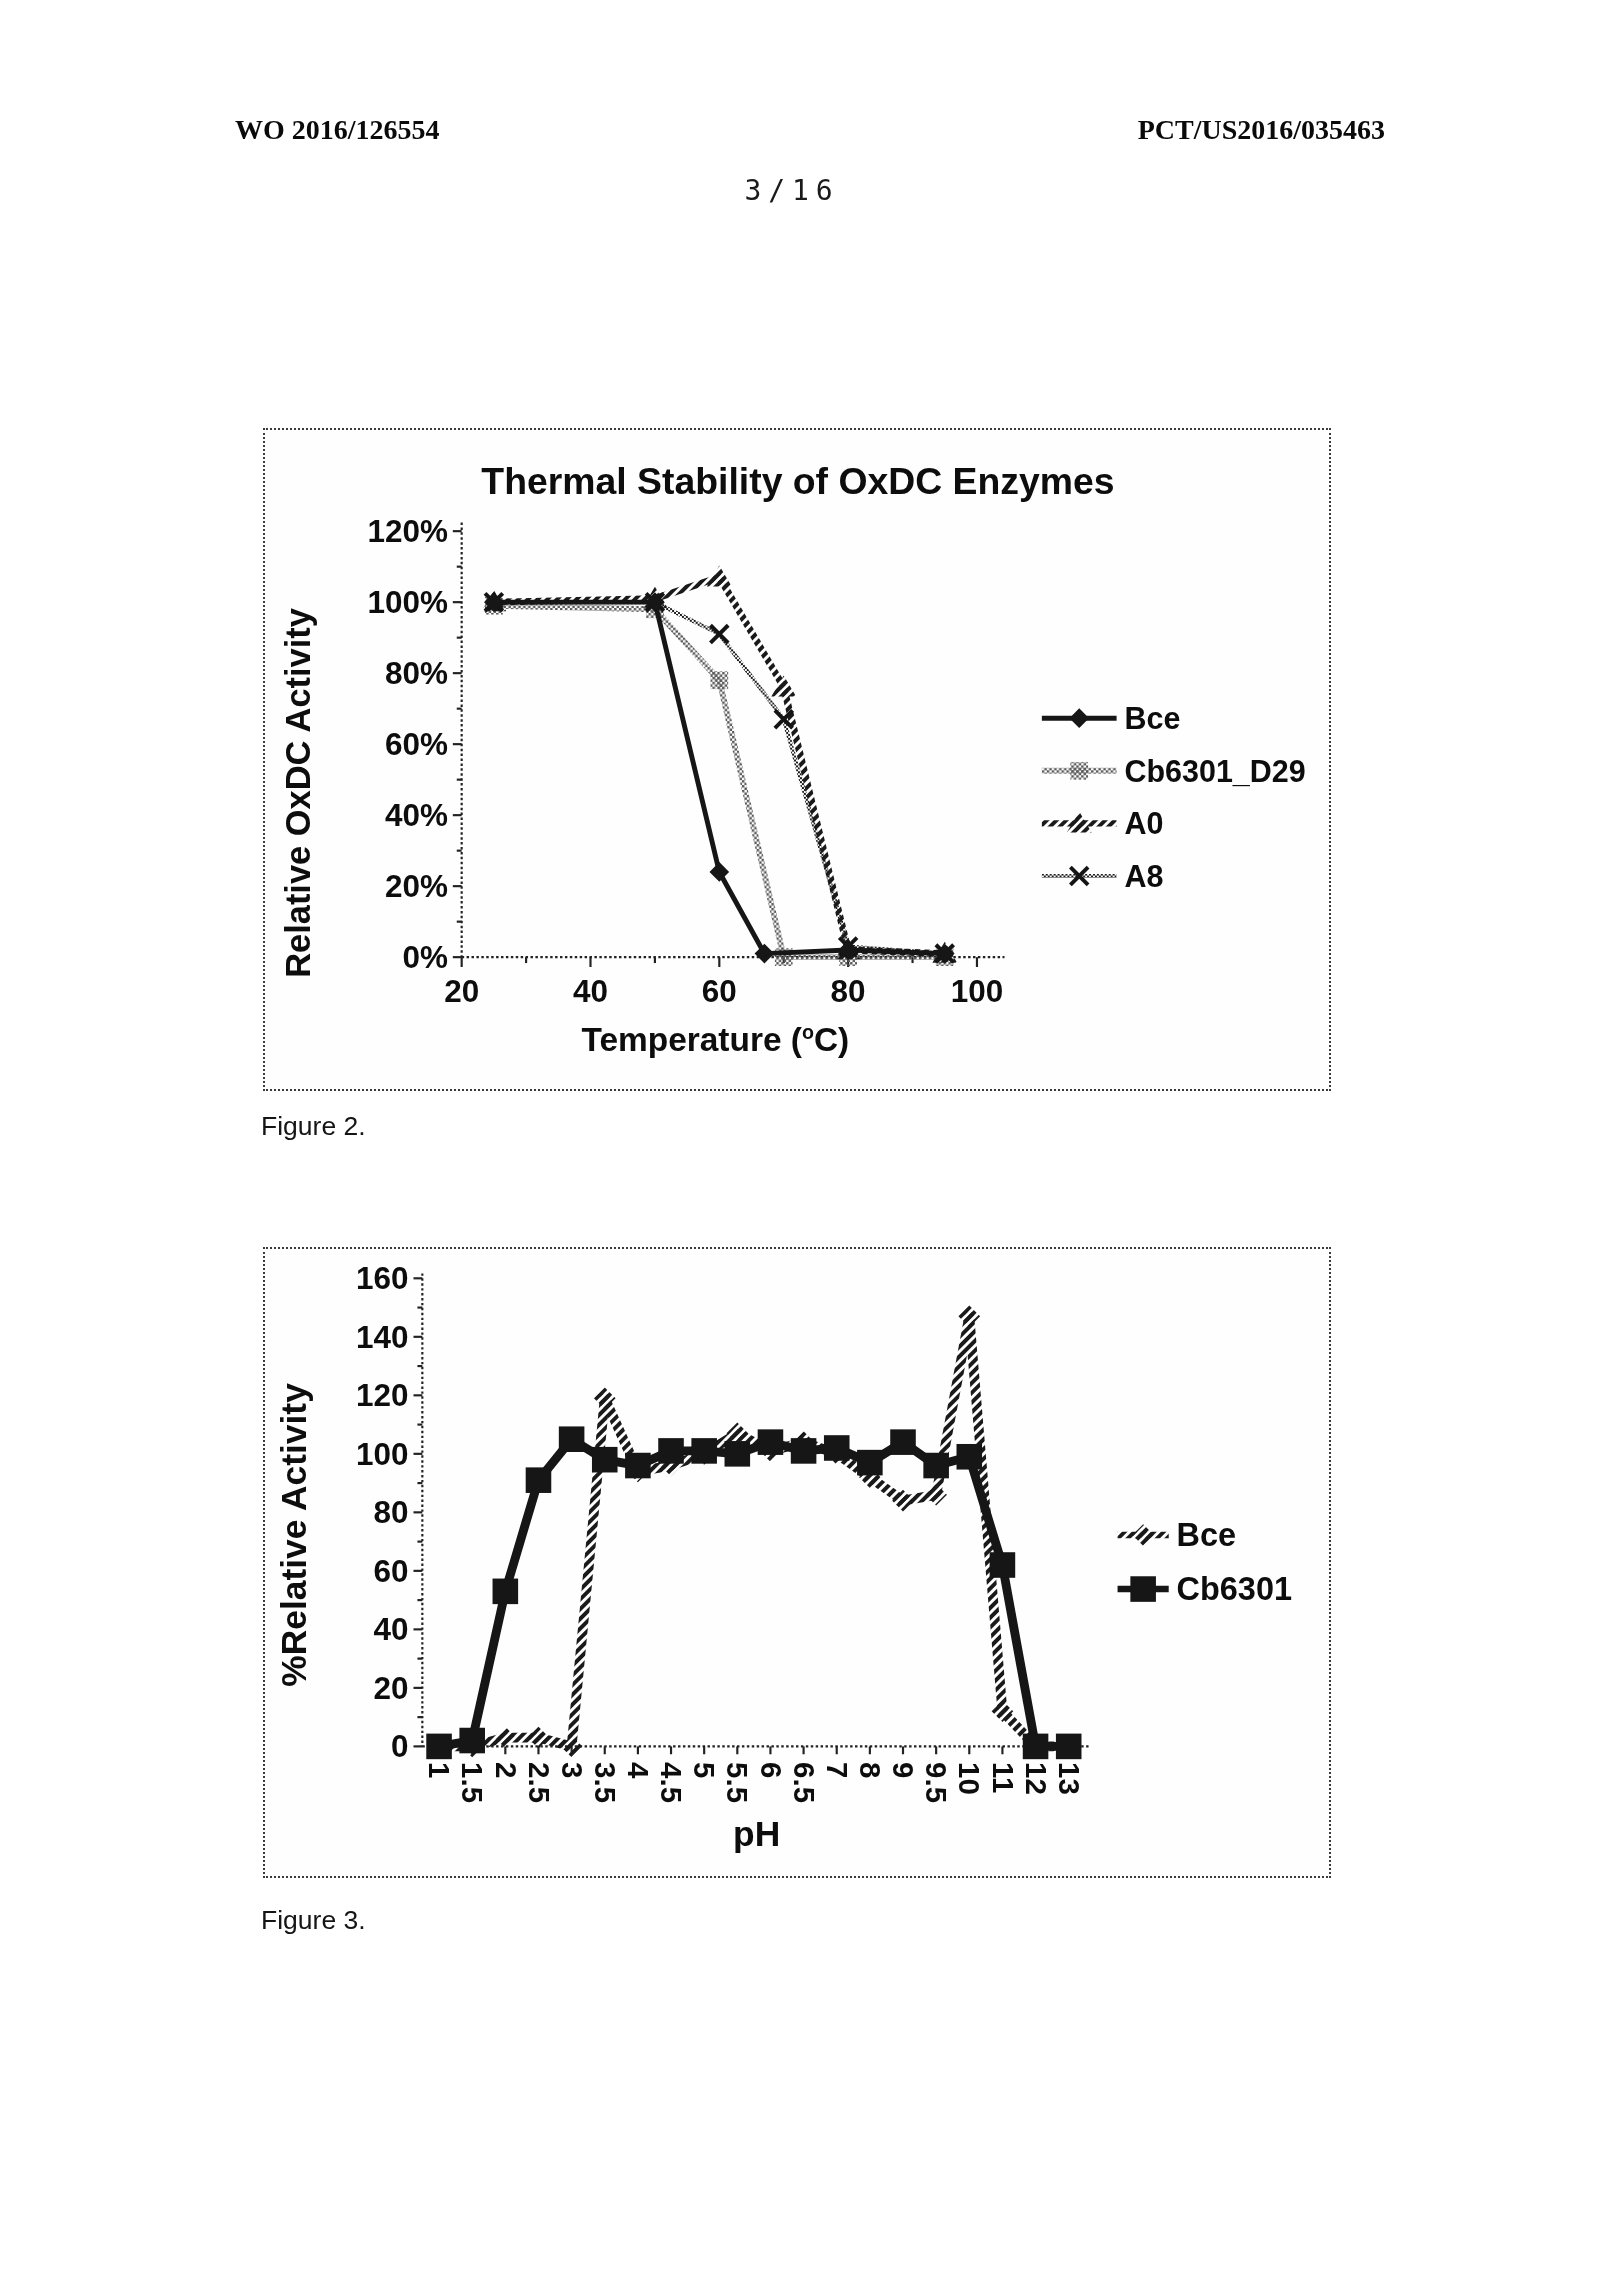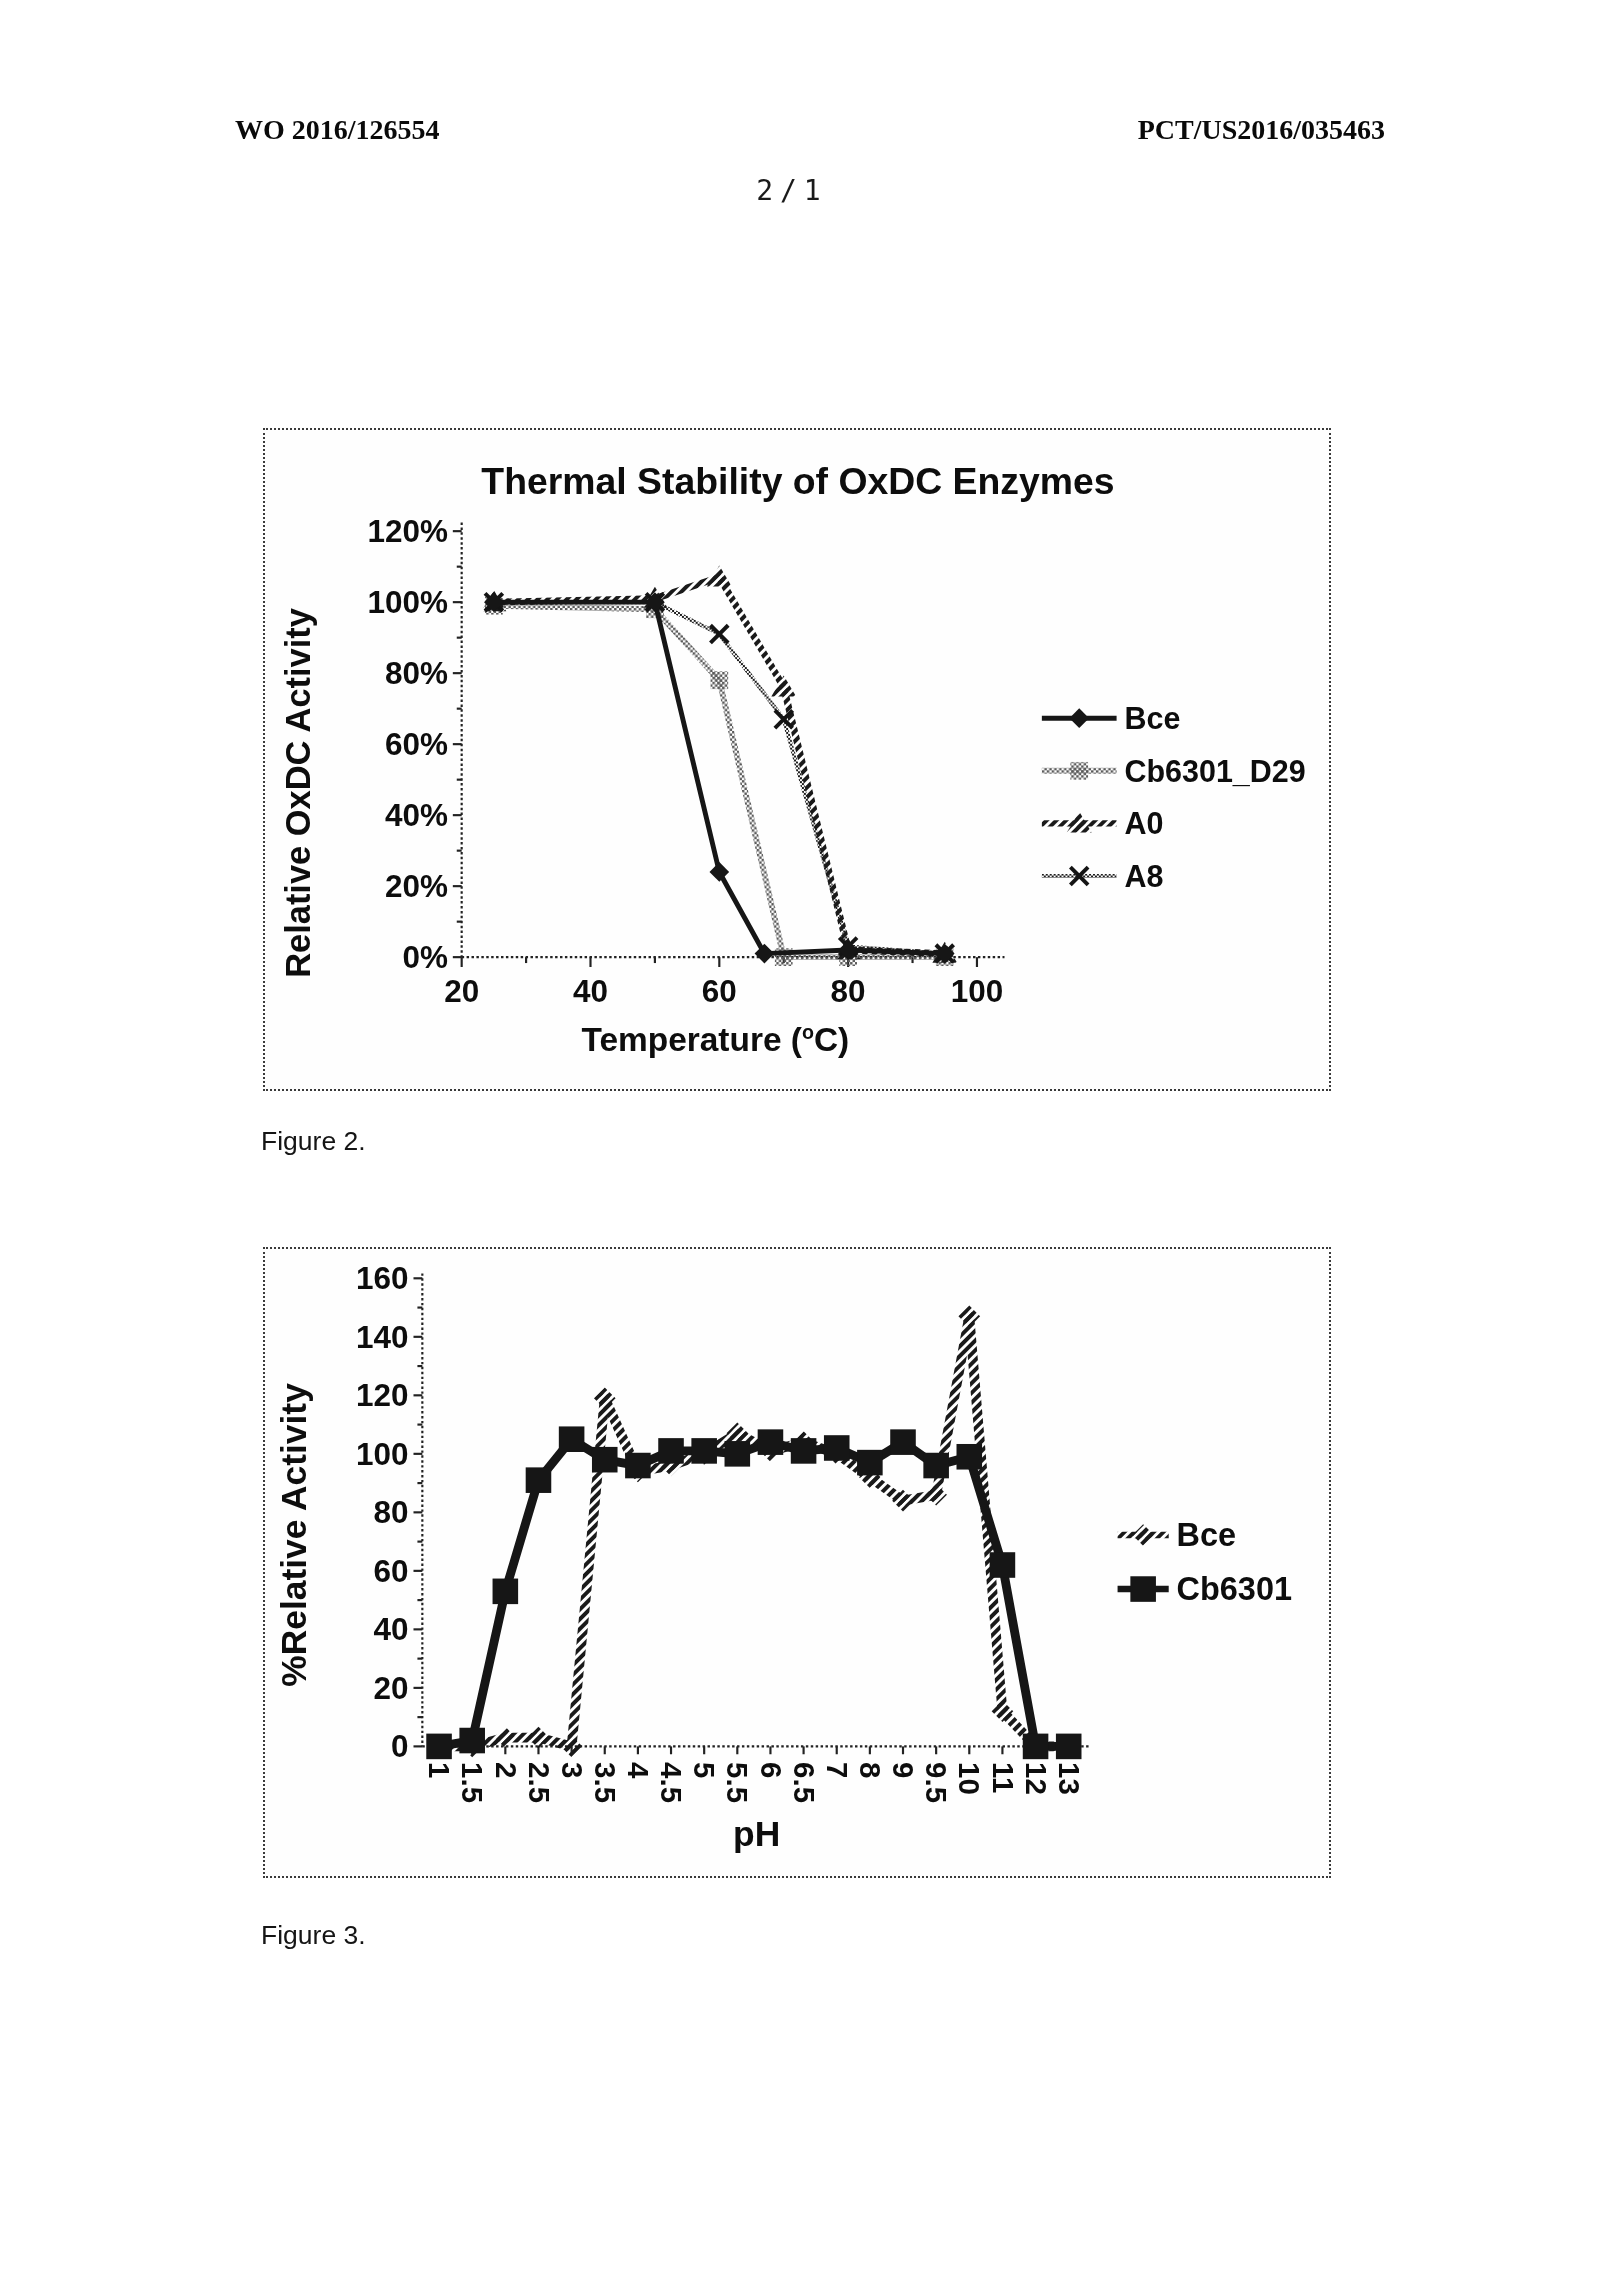--- a/index.html
+++ b/index.html
@@ -8,33 +8,33 @@
   .hdr{position:absolute;top:114px;font-family:"Liberation Serif",serif;font-weight:bold;
        font-size:28px;color:#0a0a0a;}
   .hdr-left{left:235px;}
   .hdr-right{right:233px;}
   .pagenum{position:absolute;top:174px;left:684px;width:216px;text-align:center;
        font-family:"DejaVu Sans Mono",monospace;font-size:28px;letter-spacing:6.9px;color:#1a1a1a;}
   .figframe{position:absolute;left:263px;width:1064px;border:2px dotted #3a3a3a;background:#fefefe;}
   #fig2-frame{top:428px;height:659px;}
   #fig3-frame{top:1247px;height:627px;}
   .figframe svg{display:block;width:100%;height:100%;}
-  .caption{position:absolute;left:261px;font-size:26.5px;color:#151515;margin-top:15px;}
+  .caption{position:absolute;left:261px;font-size:26.5px;color:#151515;}
   #fig2-caption{top:1111px;}
   #fig3-caption{top:1905px;}
   svg text{font-family:"Liberation Sans",sans-serif;font-weight:bold;fill:#0d0d0d;}
   .axis{stroke:#222;stroke-width:2.2;stroke-dasharray:2.5 2.5;fill:none;}
   .tick{stroke:#222;stroke-width:2.2;}
 </style>
 </head>
 <body>
 
 <div class="hdr hdr-left">WO 2016/126554</div>
 <div class="hdr hdr-right">PCT/US2016/035463</div>
-<div class="pagenum">2/1</div>
+<div class="pagenum">3/16</div>
 
 <div class="figframe" id="fig2-frame">
   <svg id="chart1" viewBox="0 0 1082 668">
       <defs>
         <pattern id="p1-hatch" width="7" height="7" patternUnits="userSpaceOnUse" patternTransform="rotate(45)">
           <rect width="4" height="7" fill="#1a1a1a"></rect>
         </pattern>
         <pattern id="p1-dots" width="5" height="5" patternUnits="userSpaceOnUse">
           <rect width="2.5" height="2.5" fill="#5a5a5a"></rect>
           <rect x="2.5" y="2.5" width="2.5" height="2.5" fill="#5a5a5a"></rect>

